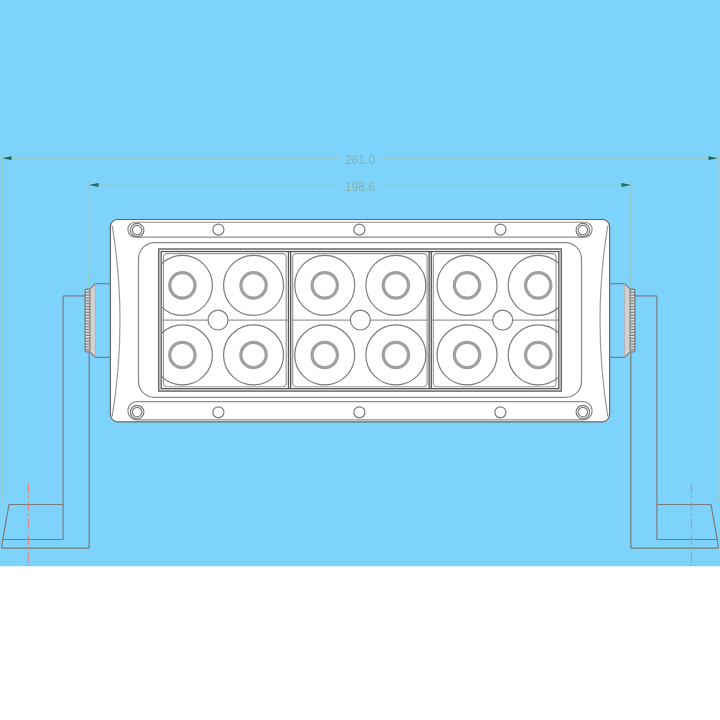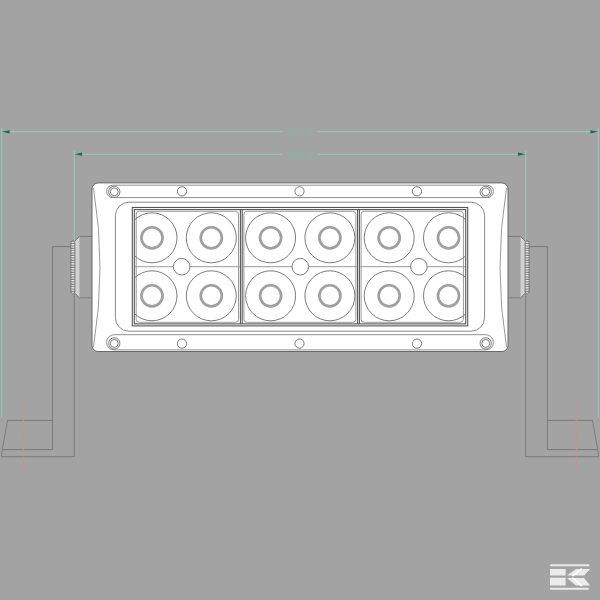--- a/index.html
+++ b/index.html
@@ -1,16 +1,16 @@
 <!DOCTYPE html>
 <html><head>
 <meta charset="utf-8">
 <style>
 html,body{margin:0;padding:0;background:#ffffff;}
-#page{width:600px;height:600px;position:relative;background:#a3a3a3;overflow:hidden;}
+#page{width:600px;height:472px;position:relative;background:#7dd3fc;overflow:hidden;}
 svg{display:block;}
 text{font-family:"Liberation Sans", sans-serif;}
 </style>
 </head>
 <body>
 <div id="page">
 <svg width="600" height="600" viewBox="0 0 600 600">
 <defs>
 <pattern id="knurl" width="4" height="2.4" patternUnits="userSpaceOnUse">
   <rect width="4" height="2.4" fill="#ededed"></rect>

